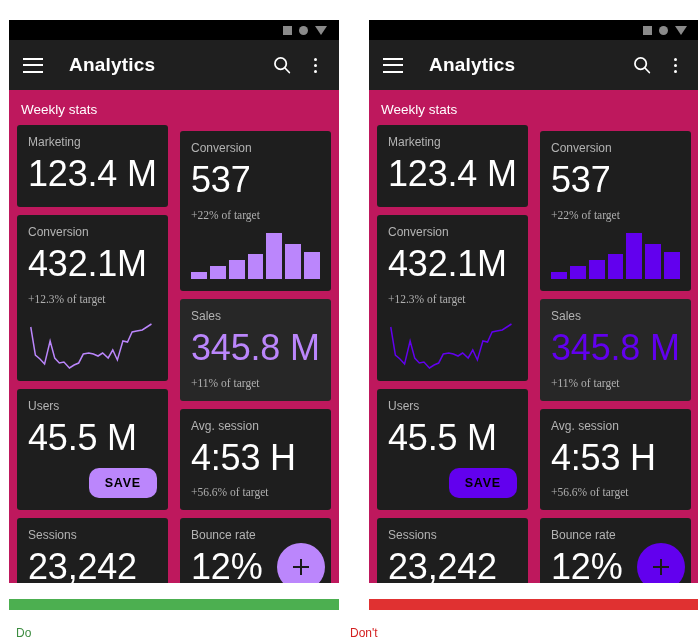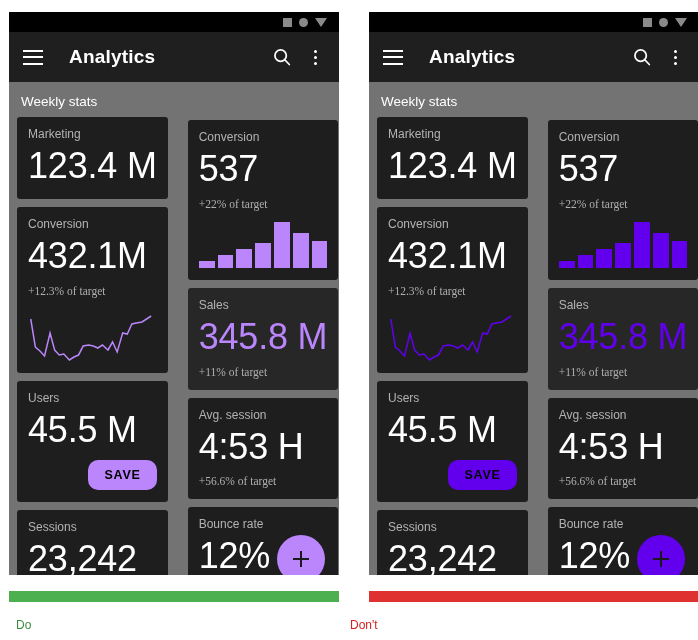--- a/index.html
+++ b/index.html
@@ -11,20 +11,21 @@
     width: 698px;
     height: 640px;
     font-family: "Liberation Sans", sans-serif;
     overflow: hidden;
   }
   .page {
     position: relative;
     width: 698px;
     height: 559px;
     background: #ffffff;
+    margin-top: 8px;
   }
   .panel {
     position: absolute;
     top: 12px;
     width: 330px;
     height: 563px;
     overflow: hidden;
     background: #121212;
     box-sizing: border-box;
   }
@@ -99,34 +100,34 @@
   .icon-more i {
     width: 3px; height: 3px;
     border-radius: 50%;
     background: #ffffff;
     display: block;
   }
 
   
   .content {
     position: relative;
-    background: #737373;
+    background: #be185d;
     height: 493px;
     padding: 0 8px;
     box-sizing: border-box;
   }
   .section-title {
     color: #ffffff;
     font-size: 13.5px;
     padding: 12px 4px 8px 4px;
   }
   .cols {
     display: flex;
-    gap: 20px;
-    align-items: center;
+    gap: 12px;
+    align-items: flex-end;
   }
   .col { flex: 1; display: flex; flex-direction: column; gap: 8px; }
 
   .card {
     background: #1e1e1e;
     border-radius: 3px;
     padding: 10px 11px 12px 11px;
     box-sizing: border-box;
   }
   .card.elevated { background: #272727; }

